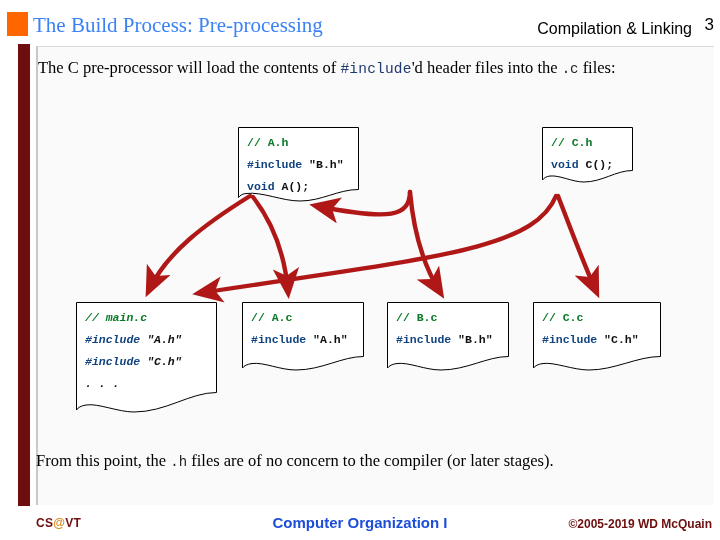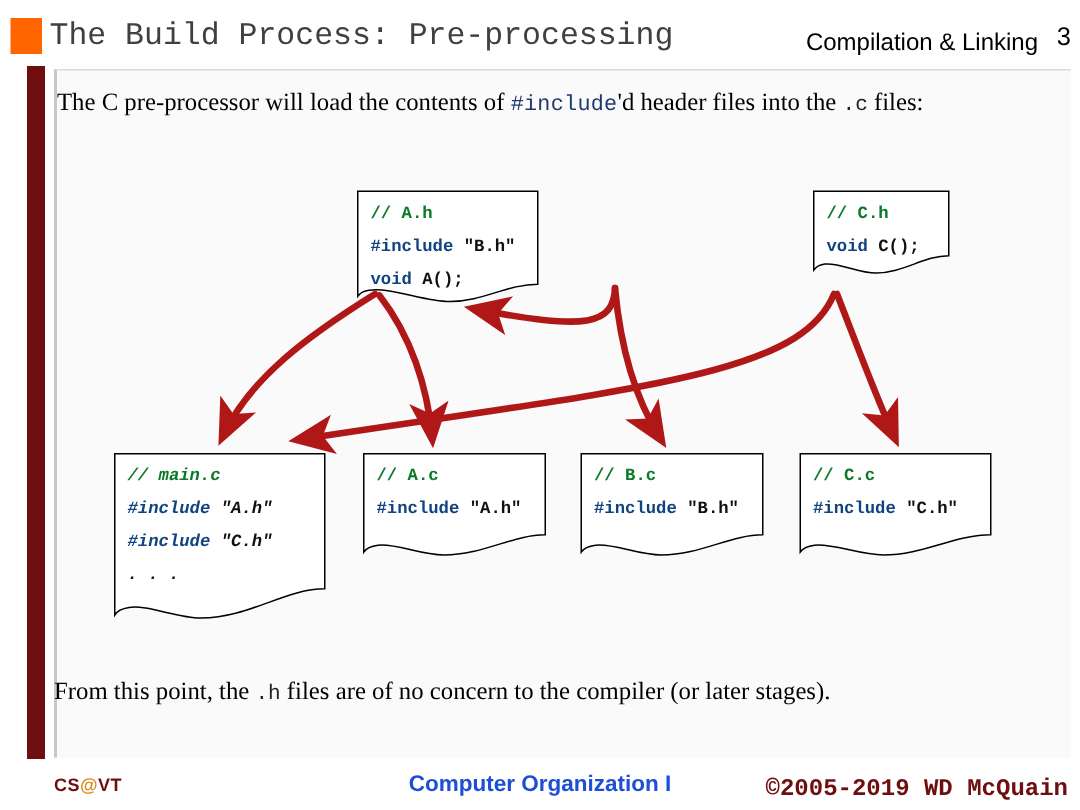--- a/index.html
+++ b/index.html
@@ -19,23 +19,23 @@
   
   #orange-square {
     position: absolute;
     left: 7px; top: 12px;
     width: 21px; height: 24px;
     background: #FF6600;
   }
   #slide-title {
     position: absolute;
     left: 33px; top: 13px;
-    font-family: Liberation Mono, monospace;
+    font-family: Liberation Serif, serif;
     font-size: 21px;
-    color: #404040;
+    color: #3b82f6;
     white-space: nowrap;
     text-align: center;
   }
   #header-right {
     position: absolute;
     right: 28px; top: 20px;
     font-family: "Liberation Sans", sans-serif;
     font-size: 16px;
     color: #000000;
     white-space: nowrap;
@@ -135,22 +135,22 @@
     left: 0; right: 0; top: 514px;
     text-align: center;
     font-family: "Liberation Sans", sans-serif;
     font-size: 15px;
     font-weight: bold;
     color: #1d4ed8;
   }
   #footer-right {
     position: absolute;
     right: 8px; top: 517px;
-    font-family: Liberation Mono, monospace;
-    font-size: 16px;
+    font-family: Liberation Sans, sans-serif;
+    font-size: 12px;
     font-weight: bold;
     color: #6E0E0E;
     white-space: nowrap;
   }
 </style>
 </head>
 <body>
 
 <div id="slide">
 

